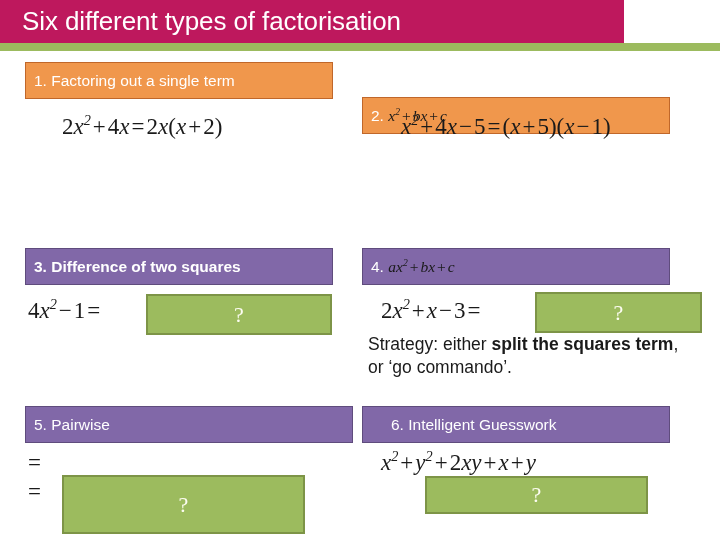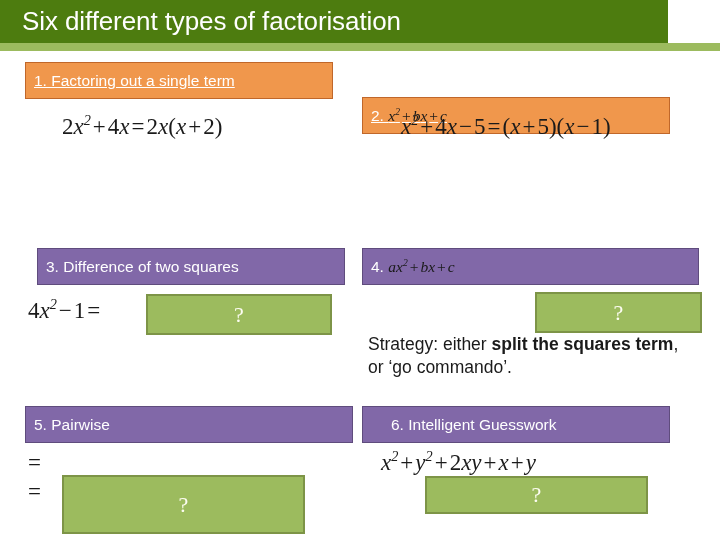--- a/index.html
+++ b/index.html
@@ -21,22 +21,21 @@
     background: #ffffff;
   }
 
   
   .title-bar {
     position: absolute;
     left: 0;
     top: 0;
     width: 624px;
     height: 43px;
-    background: #4d7c0f;
-    padding-left: 44px;
+    background: #be185d;
   }
   .title-text {
     position: absolute;
     left: 22px;
     top: 3px;
     font-size: 26px;
     line-height: 36px;
     color: #ffffff;
     white-space: nowrap;
     letter-spacing: -0.1px;
@@ -58,32 +57,31 @@
     align-items: center;
     color: #ffffff;
     font-size: 15.5px;
     line-height: 18px;
     padding-left: 8px;
     white-space: nowrap;
   }
   .chip.orange {
     background: #f0974c;
     border: 1.6px solid #c0672a;
-    text-decoration: underline;
   }
   .chip.purple {
     background: #8168a8;
     border: 1.6px solid #5f4c7d;
   }
-  .chip.bold { font-weight: normal; margin-left: 12px; }
+  .chip.bold { font-weight: bold; }
 
   .chip-1 { left: 25px;  top: 62px;  width: 308px; height: 37px; }
   .chip-2 { left: 362px; top: 62px;  width: 308px; height: 37px; margin-top: 35px; }
   .chip-3 { left: 25px;  top: 248px; width: 308px; height: 37px; }
-  .chip-4 { left: 362px; top: 248px; width: 337px; height: 37px; }
+  .chip-4 { left: 362px; top: 248px; width: 308px; height: 37px; }
   .chip-5 { left: 25px;  top: 406px; width: 328px; height: 37px; }
   .chip-6 { left: 362px; top: 406px; width: 308px; height: 37px; padding-left: 28px; }
 
   
   .math {
     font-family: "Liberation Serif", serif;
     color: #1a1a1a;
     white-space: nowrap;
   }
   .math i, .mi {
@@ -175,20 +173,23 @@
   <div class="eq eq-3 math">
     <span class="eq-line">4<i>x</i><sup class="exp">2</sup><span class="op">−</span>1<span class="op">=</span></span>
   </div>
   <div class="answer-box ans-3">
     <span>?</span>
   </div>
 
   <div class="chip purple chip-4">
     <span>4.&nbsp;<span class="math"><i>a</i><i>x</i><sup class="exp">2</sup><span class="op">+</span><i>b</i><i>x</i><span class="op">+</span><i>c</i></span></span>
   </div>
+  <div class="eq eq-4 math">
+    <span class="eq-line">2<i>x</i><sup class="exp">2</sup><span class="op">+</span><i>x</i><span class="op">−</span>3<span class="op">=</span></span>
+  </div>
   <div class="answer-box ans-4">
     <span>?</span>
   </div>
   <div class="strategy">
     <span>Strategy: either </span><b>split the squares term</b><span>, or ‘go commando’.</span>
   </div>
 
   <div class="chip purple chip-5">
     <span>5. Pairwise</span>
   </div>

